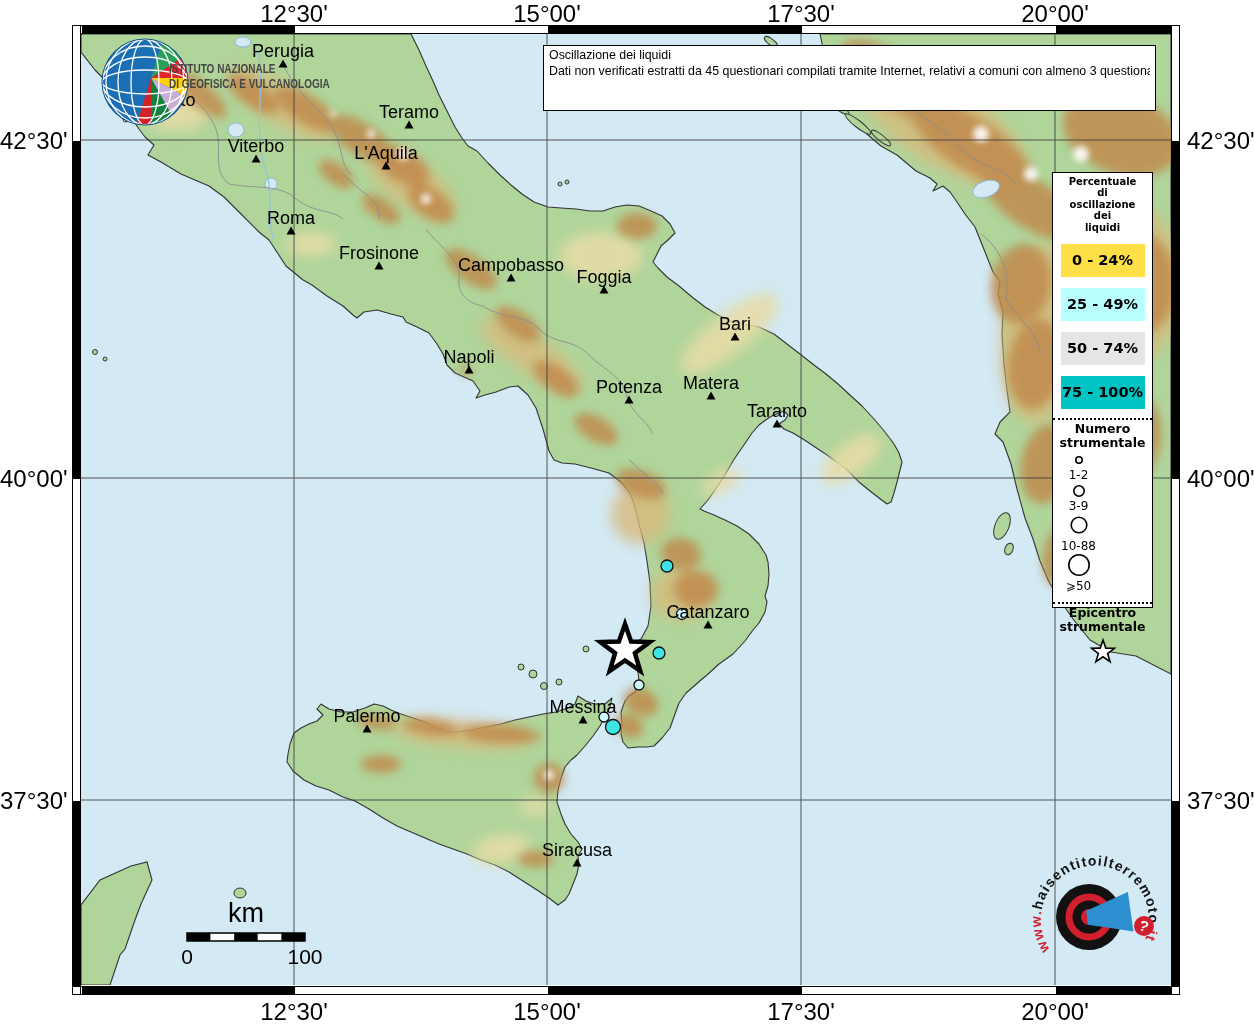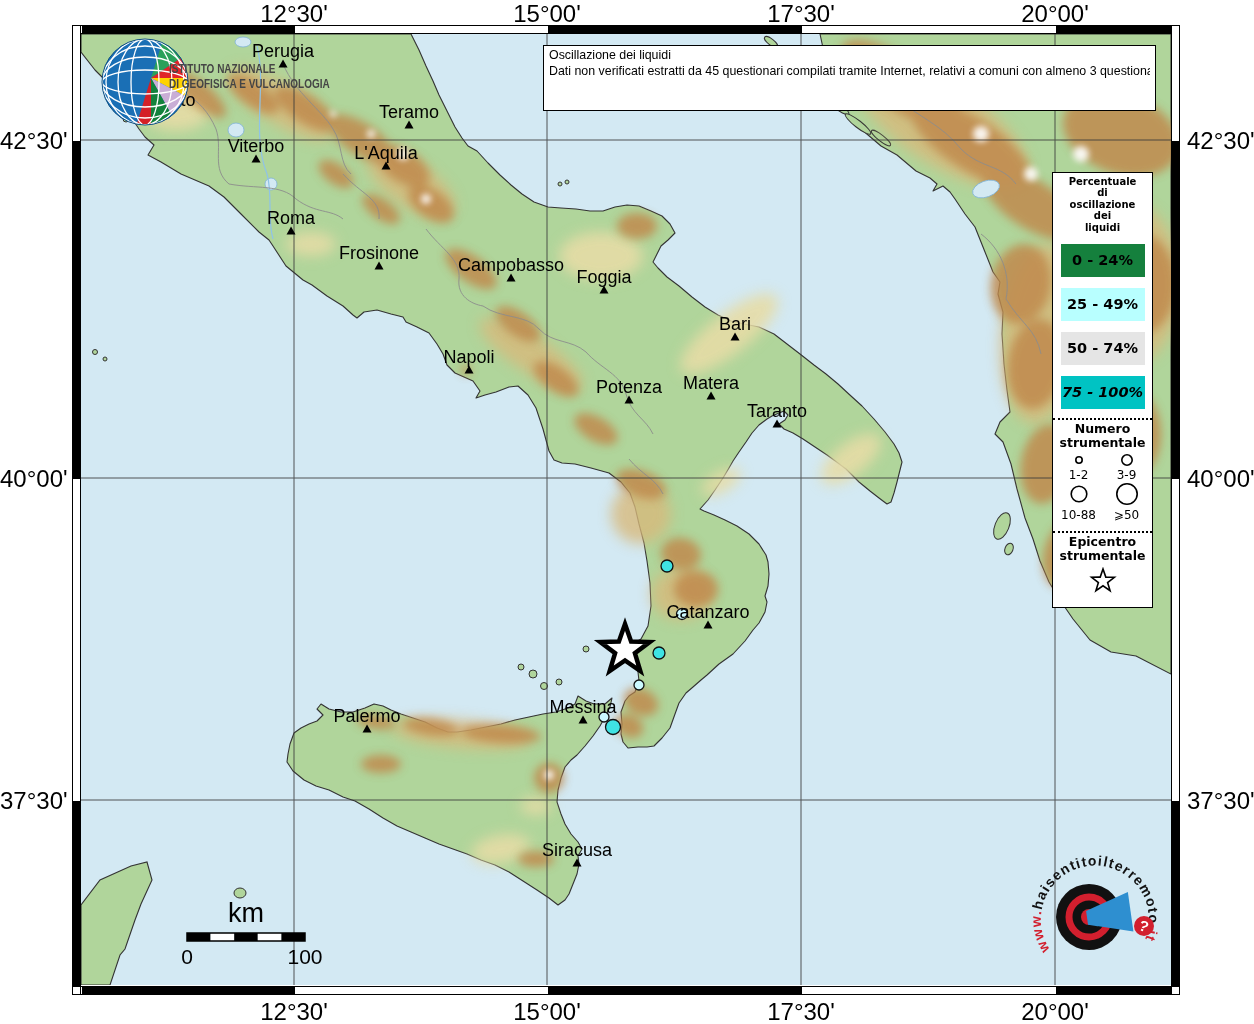--- a/index.html
+++ b/index.html
@@ -26,21 +26,21 @@
   
   #legend { position:absolute; left:1052px; top:172px; width:101px; height:436px;
             background:#fff; border:1px solid #000; z-index:30;
             font-family:"DejaVu Sans", sans-serif; }
   .lg-title { font-weight:bold; font-size:10px; line-height:1.14; text-align:center; margin-top:3px; }
   .swatch { width:84px; height:33px; margin:11px auto 0 auto; display:flex;
             align-items:center; justify-content:center;
             font-weight:bold; font-size:14.5px; white-space:nowrap; }
   .lg-sep { border-top:2px dotted #000; margin-top:9px; }
   .lg-sub { font-weight:bold; font-size:12.5px; line-height:1.15; text-align:center; margin-top:2px; }
-  .size-grid { display:flex; flex-wrap:wrap; width:96px; margin:0 auto; }
+  .size-grid { display:flex; flex-wrap:wrap; width:96px; margin:0 auto;flex-direction:column; }
   .size-cell { width:48px; text-align:center; }
   .size-cell .lbl { font-size:12px; margin-top:-2px; }
   .star-wrap { text-align:center; margin-top:4px; }
 
   
   #ingv { position:absolute; left:99px; top:36px; z-index:25; }
   #ingv-text { position:absolute; left:169px; top:62px; z-index:25; color:#454545;
                font-weight:bold; font-size:12.5px; line-height:1.2;
                transform:scaleX(0.80); transform-origin:left top; white-space:nowrap; }
 
@@ -387,24 +387,24 @@
 </div>
 
 <div id="legend">
   <div class="lg-title">
     <div>Percentuale</div>
     <div>di</div>
     <div>oscillazione</div>
     <div>dei</div>
     <div>liquidi</div>
   </div>
-  <div class="swatch" style="background: #15803d;">0 - 24%</div>
+  <div class="swatch" style="background: #fde047;">0 - 24%</div>
   <div class="swatch" style="background: rgb(184, 255, 255);">25 - 49%</div>
   <div class="swatch" style="background: #e5e5e5;">50 - 74%</div>
-  <div class="swatch" style="background: rgb(0, 195, 195); font-style: italic;">75 - 100%</div>
+  <div class="swatch" style="background: rgb(0, 195, 195);">75 - 100%</div>
   <div class="lg-sep"></div>
   <div class="lg-sub">
     <div>Numero</div>
     <div>strumentale</div>
   </div>
   <div class="size-grid">
     <div class="size-cell">
       <svg width="44" height="13" viewBox="0 0 44 13">
             <circle cx="22" cy="7" fill="#fff" stroke="#000" stroke-width="1.6" r="3.2"></circle>
           </svg>

